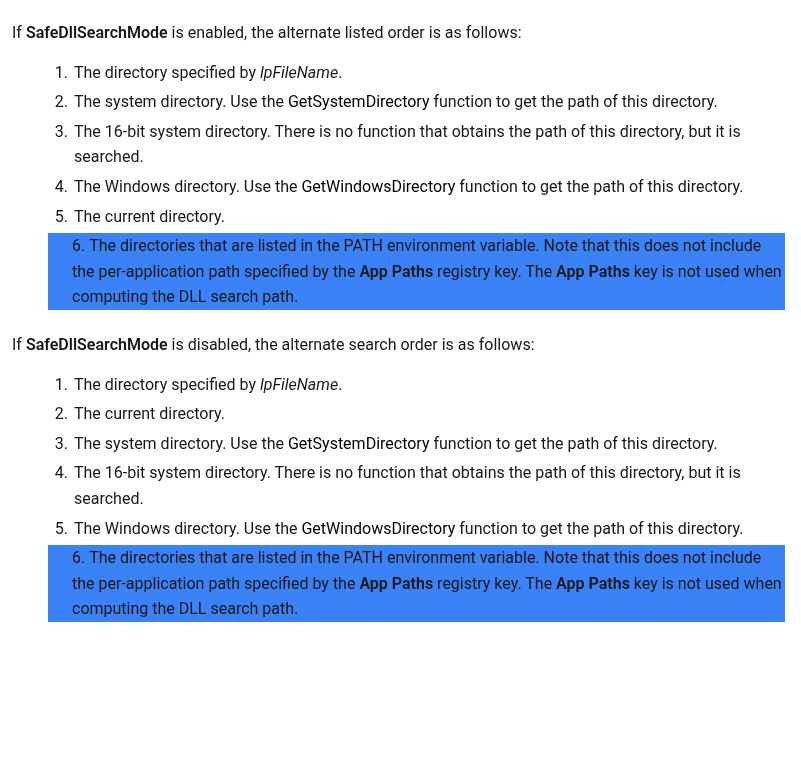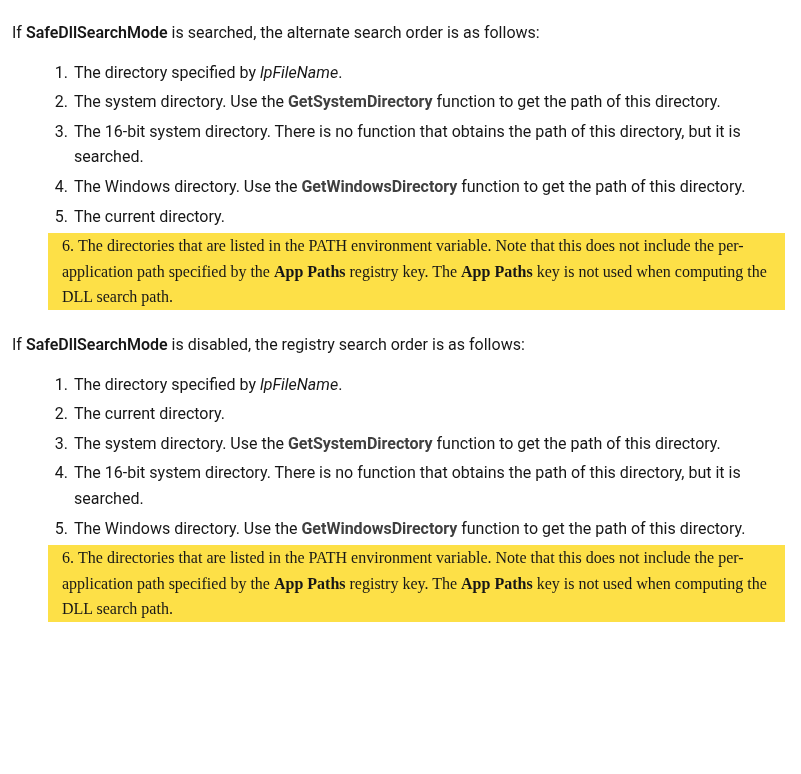--- a/index.html
+++ b/index.html
@@ -24,40 +24,39 @@
     padding-left: 2px;
     margin: 4px;
   }
   .bold {
     font-weight: 600;
   }
   .italic {
     font-style: italic;
   }
   a.link {
-    color: #404040;
+    color: #000000;
     text-decoration: none;
-    font-weight: 700;
+    font-weight: 400;
   }
   li.highlight {
-    background: #fde047;
+    background: #3b82f6;
     margin-left: -20px;
-    padding-left: 14px;
+    padding-left: 24px;
     list-style-position: inside;
-    font-family: Liberation Serif, serif;
   }
   li.highlight .inner {
     display: inline;
   }
 </style>
 </head>
 <body>
 
 <p>
-  <span>If </span><span class="bold">SafeDllSearchMode</span><span> is searched, the alternate search order is as follows:</span>
+  <span>If </span><span class="bold">SafeDllSearchMode</span><span> is enabled, the alternate listed order is as follows:</span>
 </p>
 
 <ol>
   <li>
     <span>The directory specified by </span><span class="italic">lpFileName</span><span>.</span>
   </li>
   <li>
     <span>The system directory. Use the </span><a href="#" class="link">GetSystemDirectory</a><span> function to get the path of this directory.</span>
   </li>
   <li>
@@ -68,21 +67,21 @@
   </li>
   <li>
     <span>The current directory.</span>
   </li>
   <li class="highlight"><span class="inner">
     <span>The directories that are listed in the PATH environment variable. Note that this does not include the per-application path specified by the </span><span class="bold">App Paths</span><span> registry key. The </span><span class="bold">App Paths</span><span> key is not used when computing the DLL search path.</span>
   </span></li>
 </ol>
 
 <p>
-  <span>If </span><span class="bold">SafeDllSearchMode</span><span> is disabled, the registry search order is as follows:</span>
+  <span>If </span><span class="bold">SafeDllSearchMode</span><span> is disabled, the alternate search order is as follows:</span>
 </p>
 
 <ol>
   <li>
     <span>The directory specified by </span><span class="italic">lpFileName</span><span>.</span>
   </li>
   <li>
     <span>The current directory.</span>
   </li>
   <li>

